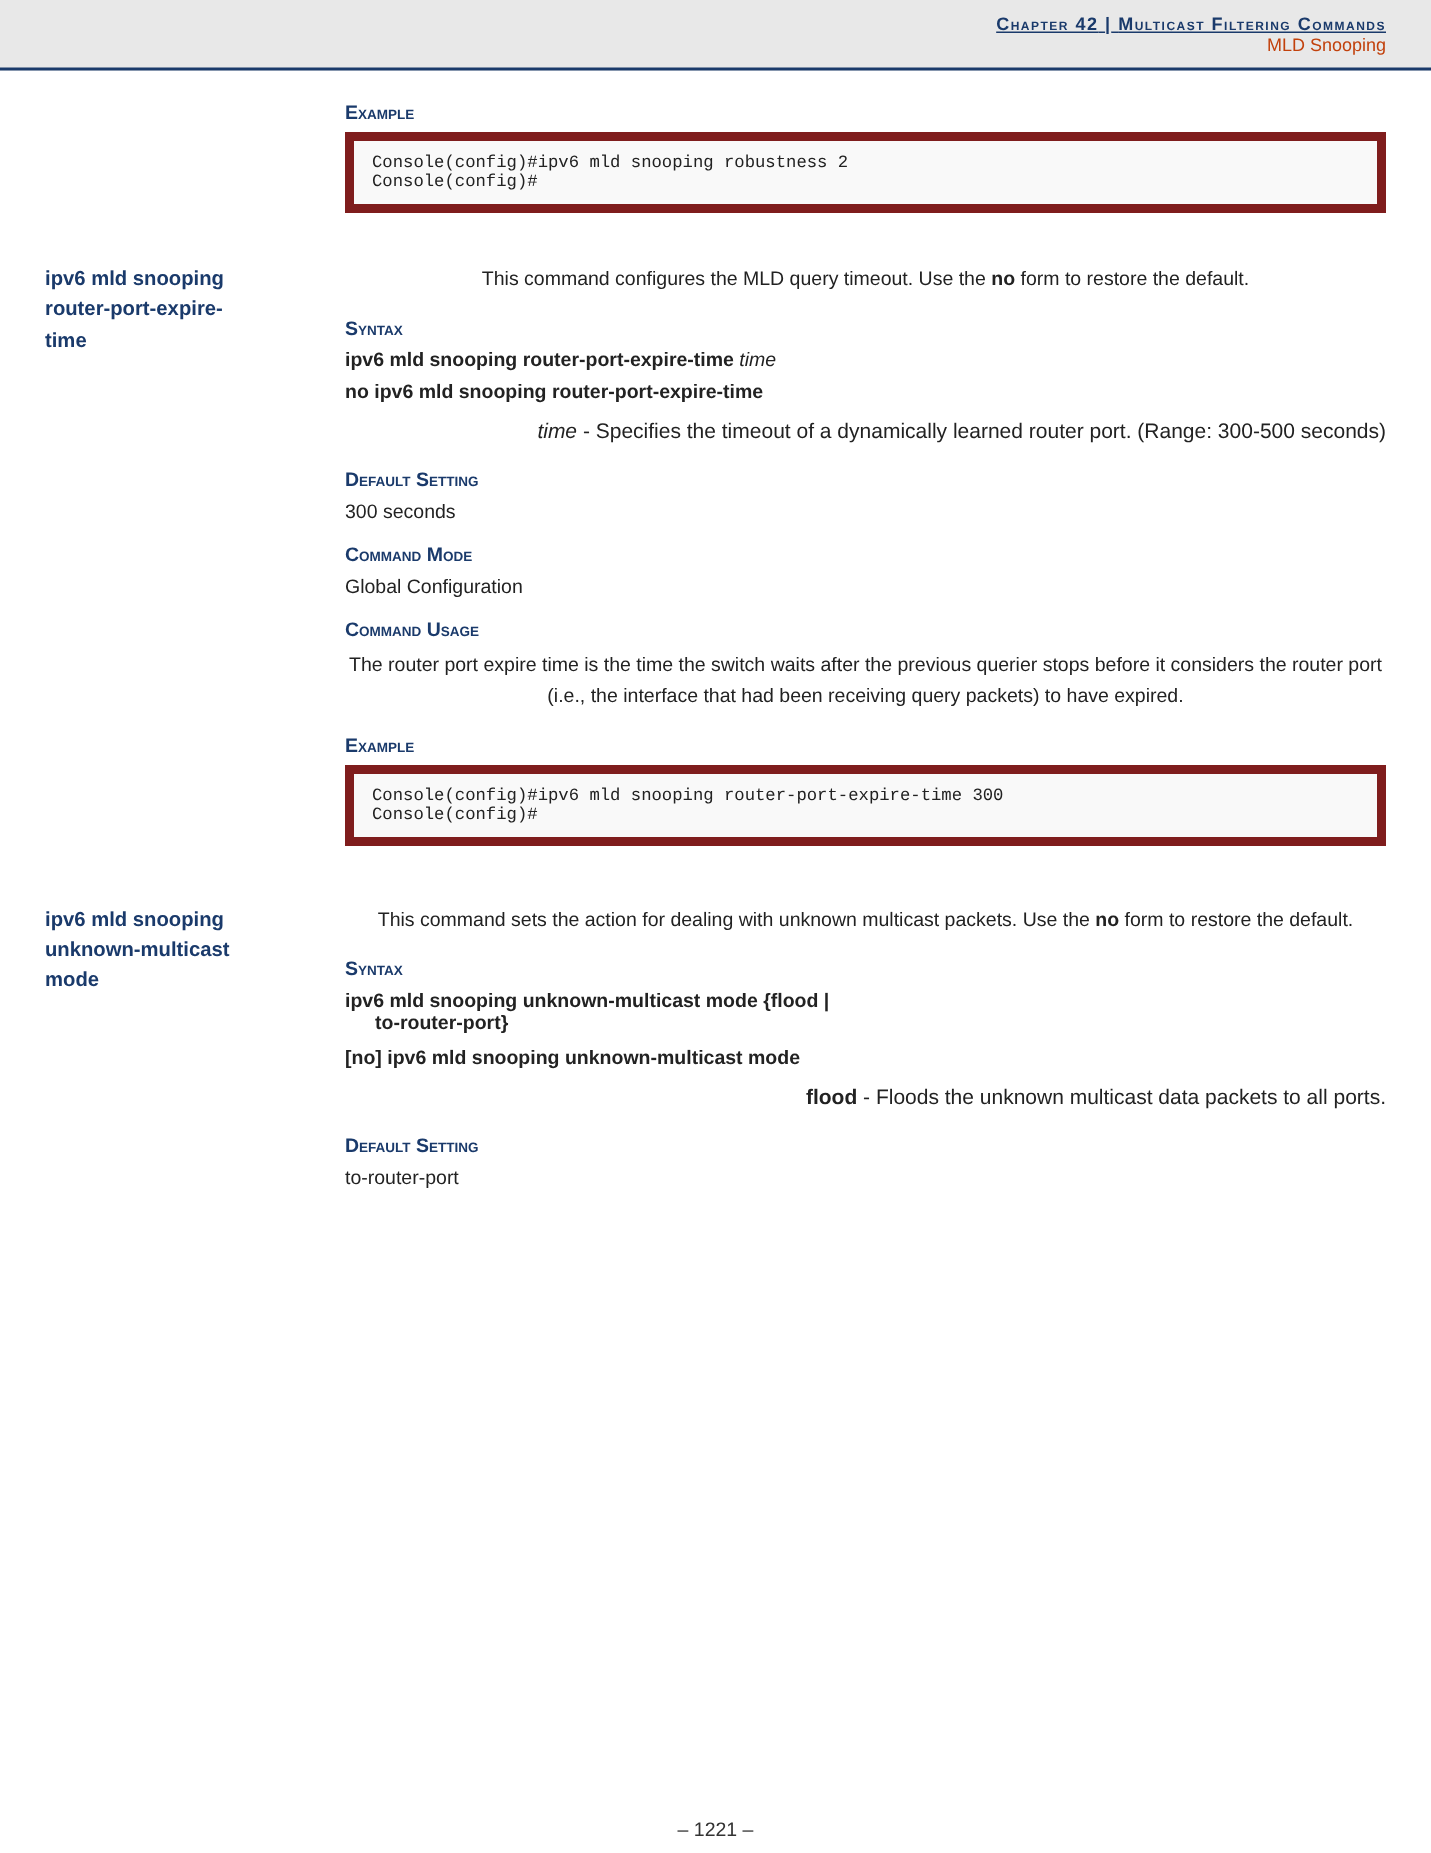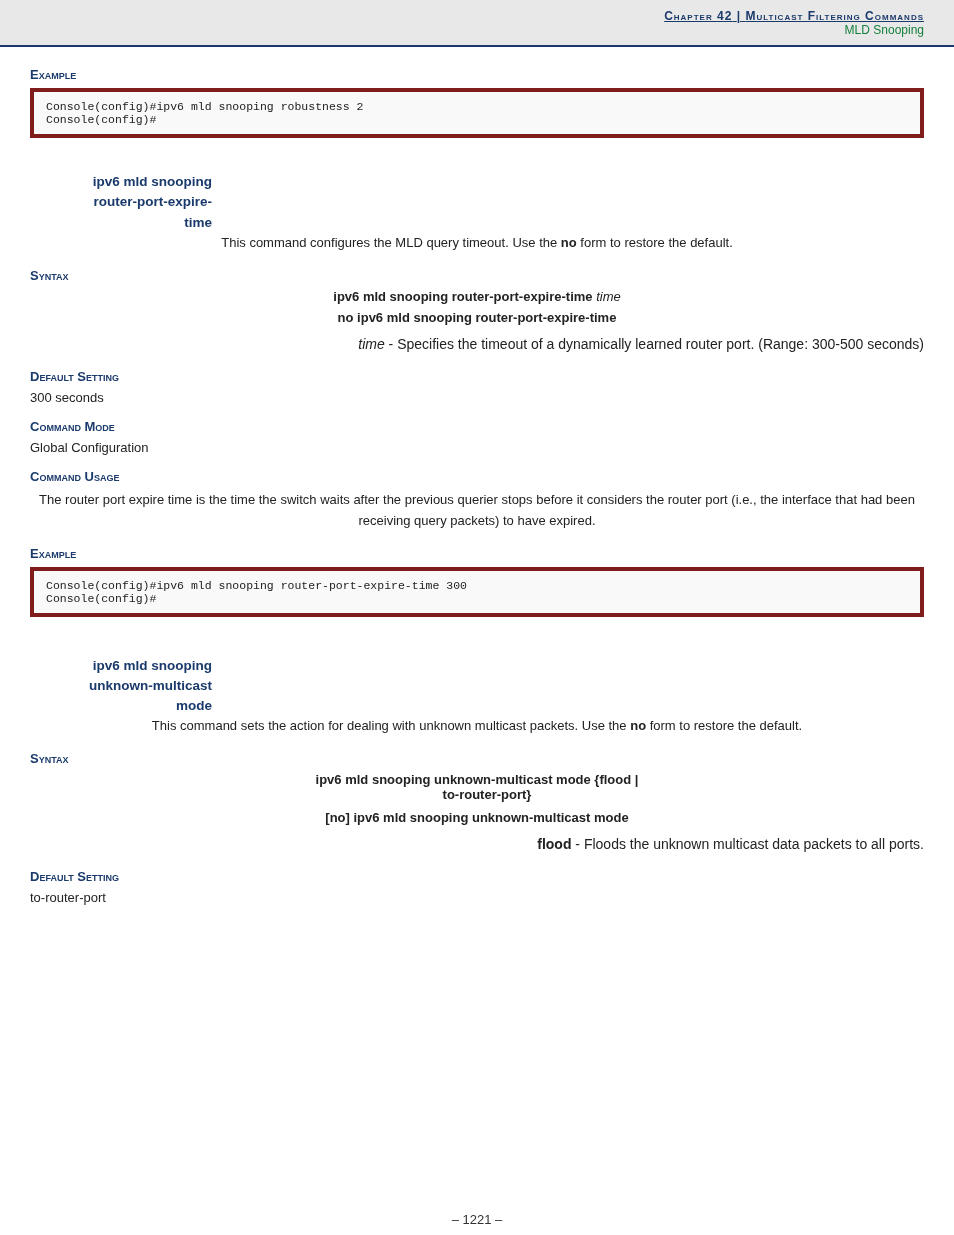--- a/index.html
+++ b/index.html
@@ -35,37 +35,36 @@
       font-weight: bold;
       font-variant: small-caps;
       letter-spacing: 1px;
       text-decoration: underline;
     }
     .header-chapter span {
       font-style: normal;
     }
     .header-subtitle {
       font-size: 12px;
-      color: #15803d;
+      color: #c2410c;
       display: block;
     }
     
     .content {
       padding: 0 30px;
     }
     
     .section {
       display: flex;
       margin-top: 30px;
-      flex-direction: column;
     }
     .section-left {
       width: 200px;
       min-width: 200px;
-      text-align: right;
+      text-align: left;
       padding-right: 18px;
       padding-top: 0;
     }
     .section-right {
       flex: 1;
     }
     .cmd-title {
       font-weight: bold;
       color: #1a3a6b;
       font-size: 13.5px;
@@ -77,21 +76,21 @@
     }
     .section-label {
       font-variant: small-caps;
       font-weight: bold;
       font-size: 13px;
       color: #1a3a6b;
       margin-bottom: 6px;
       display: block;
     }
     .code-box {
-      border: 4px solid #7f1d1d;
+      border: 6px solid #7f1d1d;
       background: #f9f9f9;
       padding: 8px 12px;
       font-family: 'Courier New', monospace;
       font-size: 11.5px;
       color: #222;
       border-radius: 0;
       margin-bottom: 4px;
       white-space: pre;
     }
     
@@ -101,21 +100,20 @@
       margin-bottom: 10px;
       text-align: center;
     }
     .desc-text .bold { font-weight: bold; }
     
     .syntax-cmd {
       font-weight: bold;
       font-size: 13px;
       margin: 6px 0 4px 0;
       font-family: Arial, sans-serif;
-      text-align: center;
     }
     .syntax-cmd .italic {
       font-style: italic;
       font-weight: normal;
     }
     .syntax-cmd .bold-only {
       font-weight: bold;
     }
     .param-desc {
       font-size: 14px;

